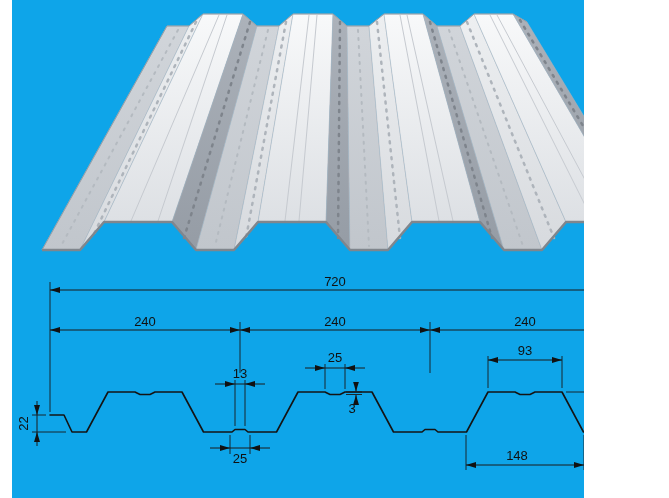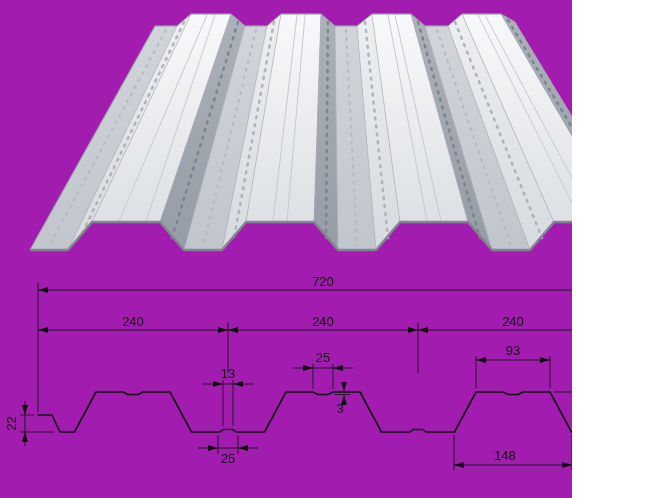--- a/index.html
+++ b/index.html
@@ -1,21 +1,22 @@
 <!DOCTYPE html>
 <html><head>
 <meta charset="utf-8">
 <style>
   html,body{margin:0;padding:0;background:#ffffff;}
   #stage{
     position:relative;
     width:572px;height:498px;
-    background:#a21caf;
+    background:#0ea5e9;
     overflow:hidden;
     font-family:"Liberation Sans",sans-serif;
+    margin-left:12px;
   }
   svg{position:absolute;left:0;display:block;}
   #render-svg{top:0;}
   #drawing-svg{top:260px;}
   text{
     font-family:"Liberation Sans",sans-serif;
     font-size:13px;
     fill:#111111;
   }
   .dimline{stroke:#1a1a1a;stroke-width:1;fill:none;}

